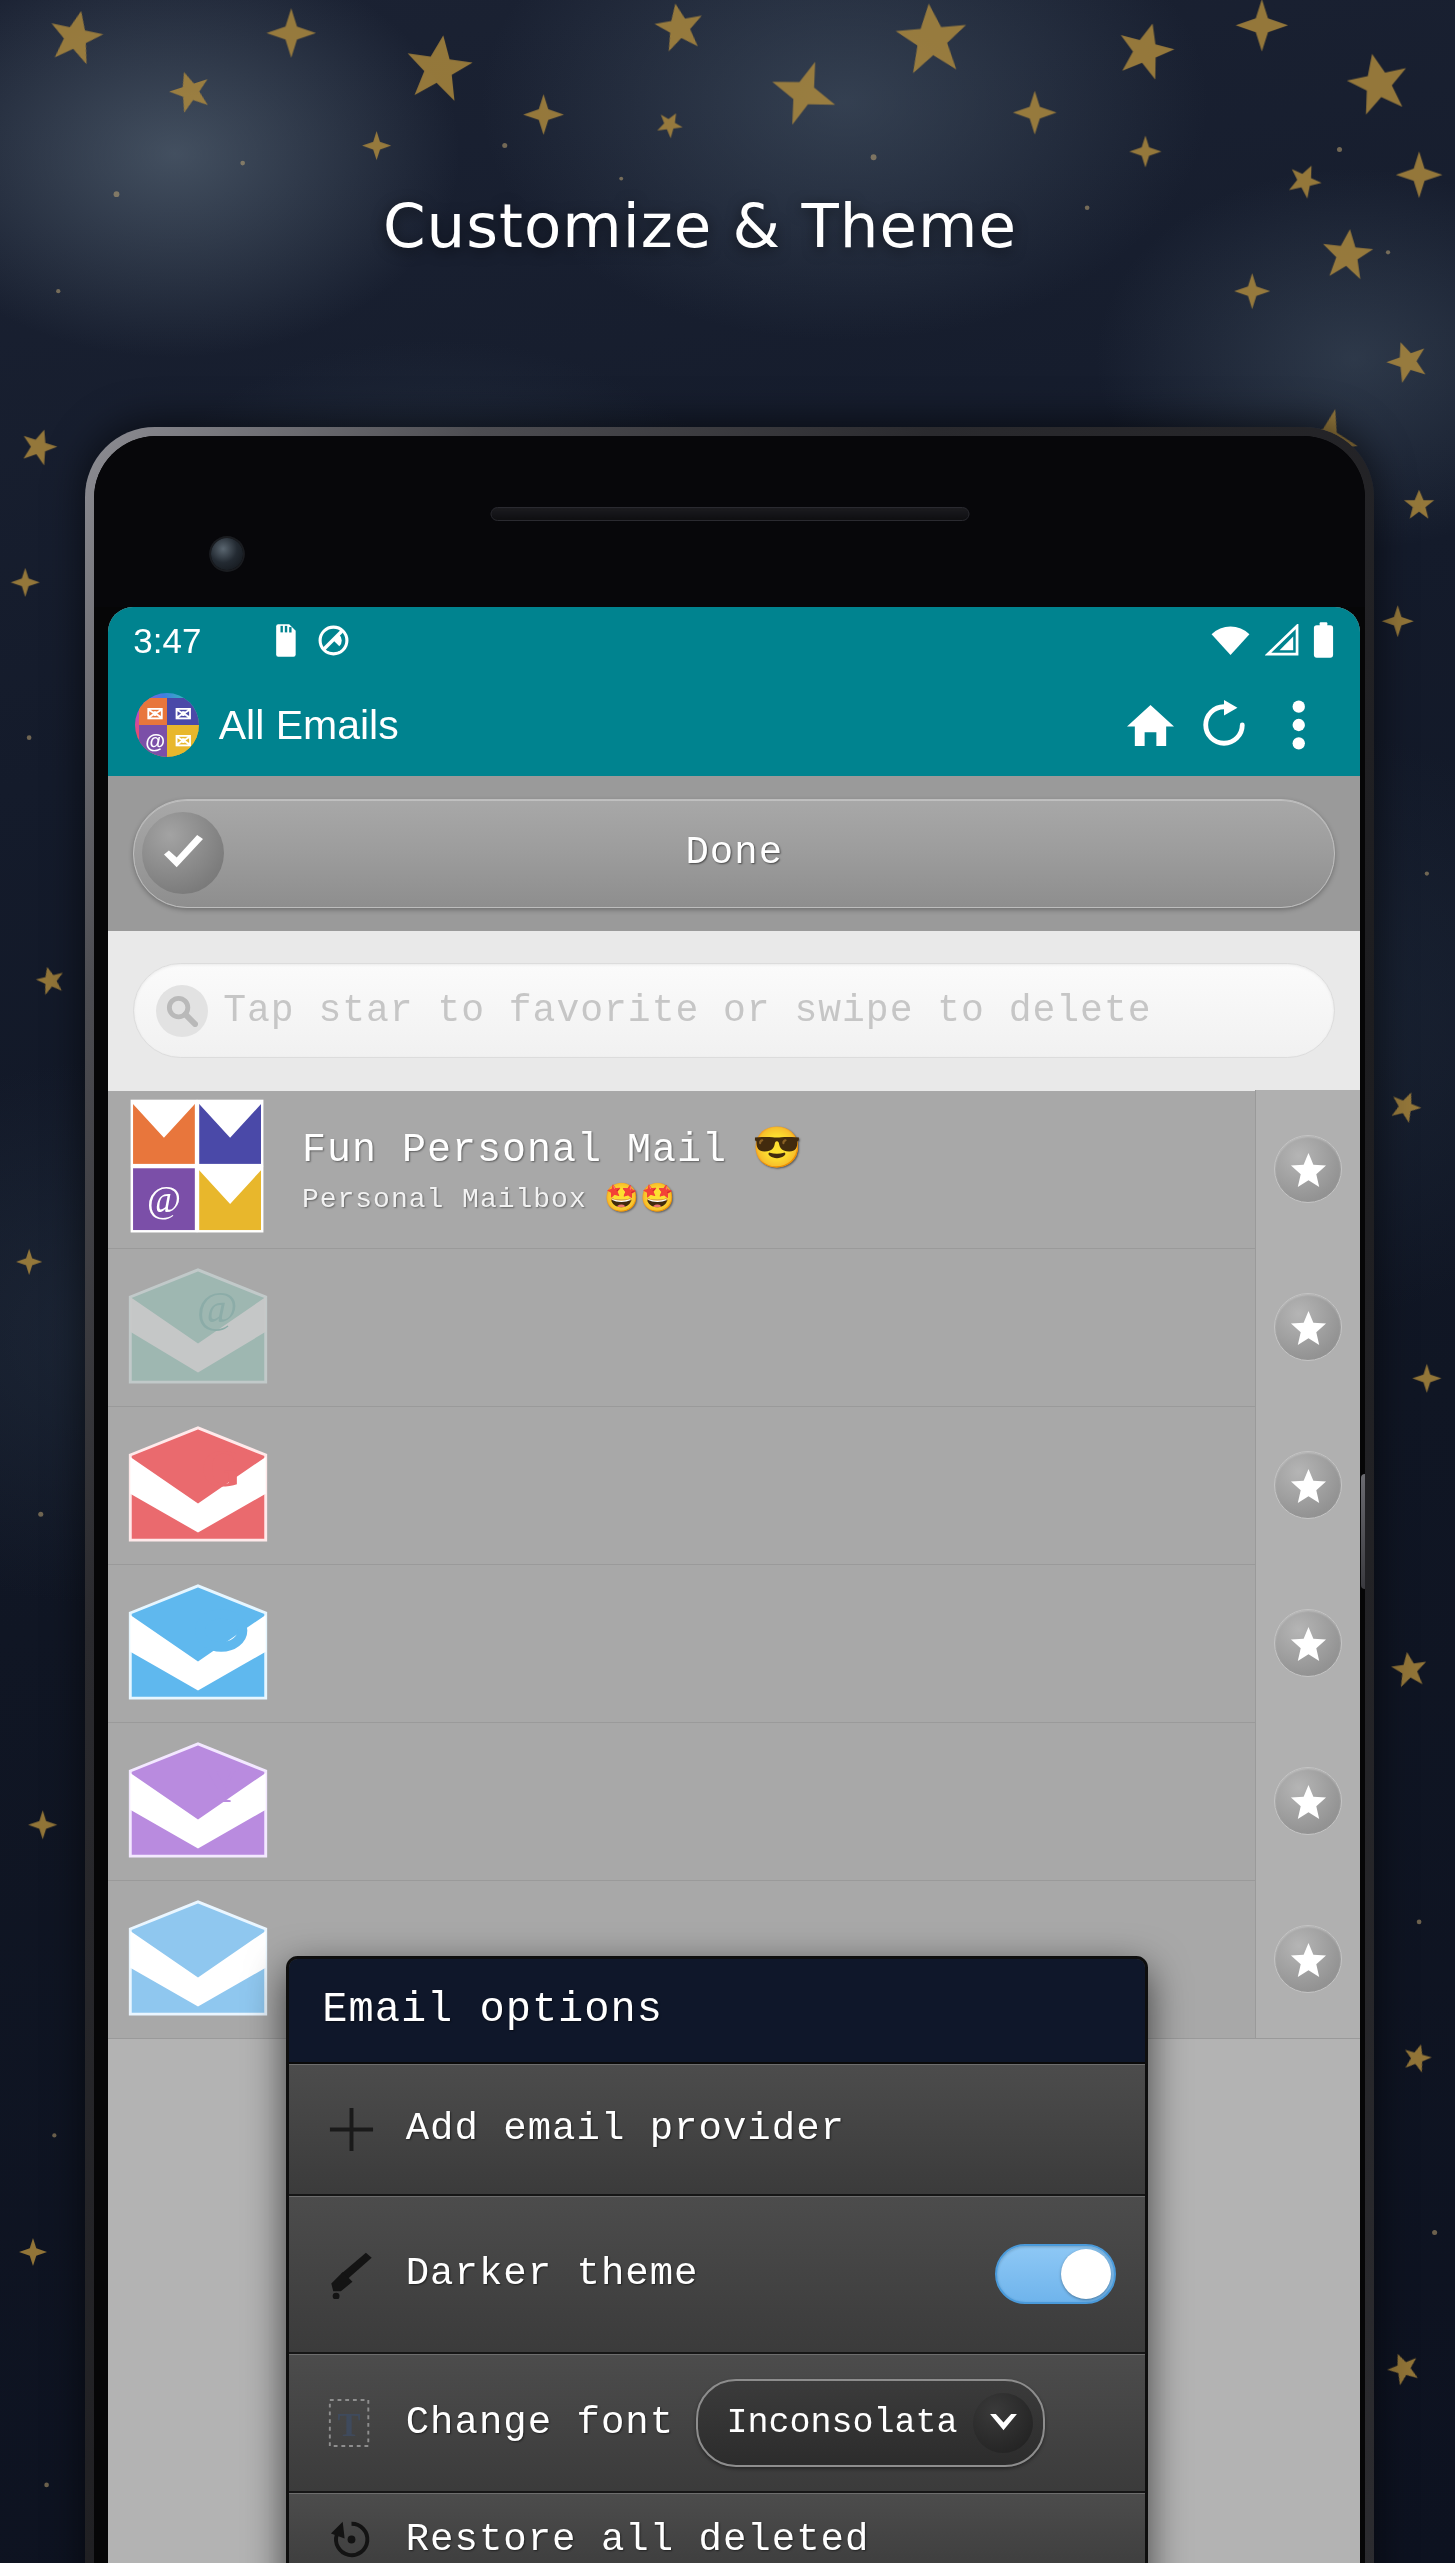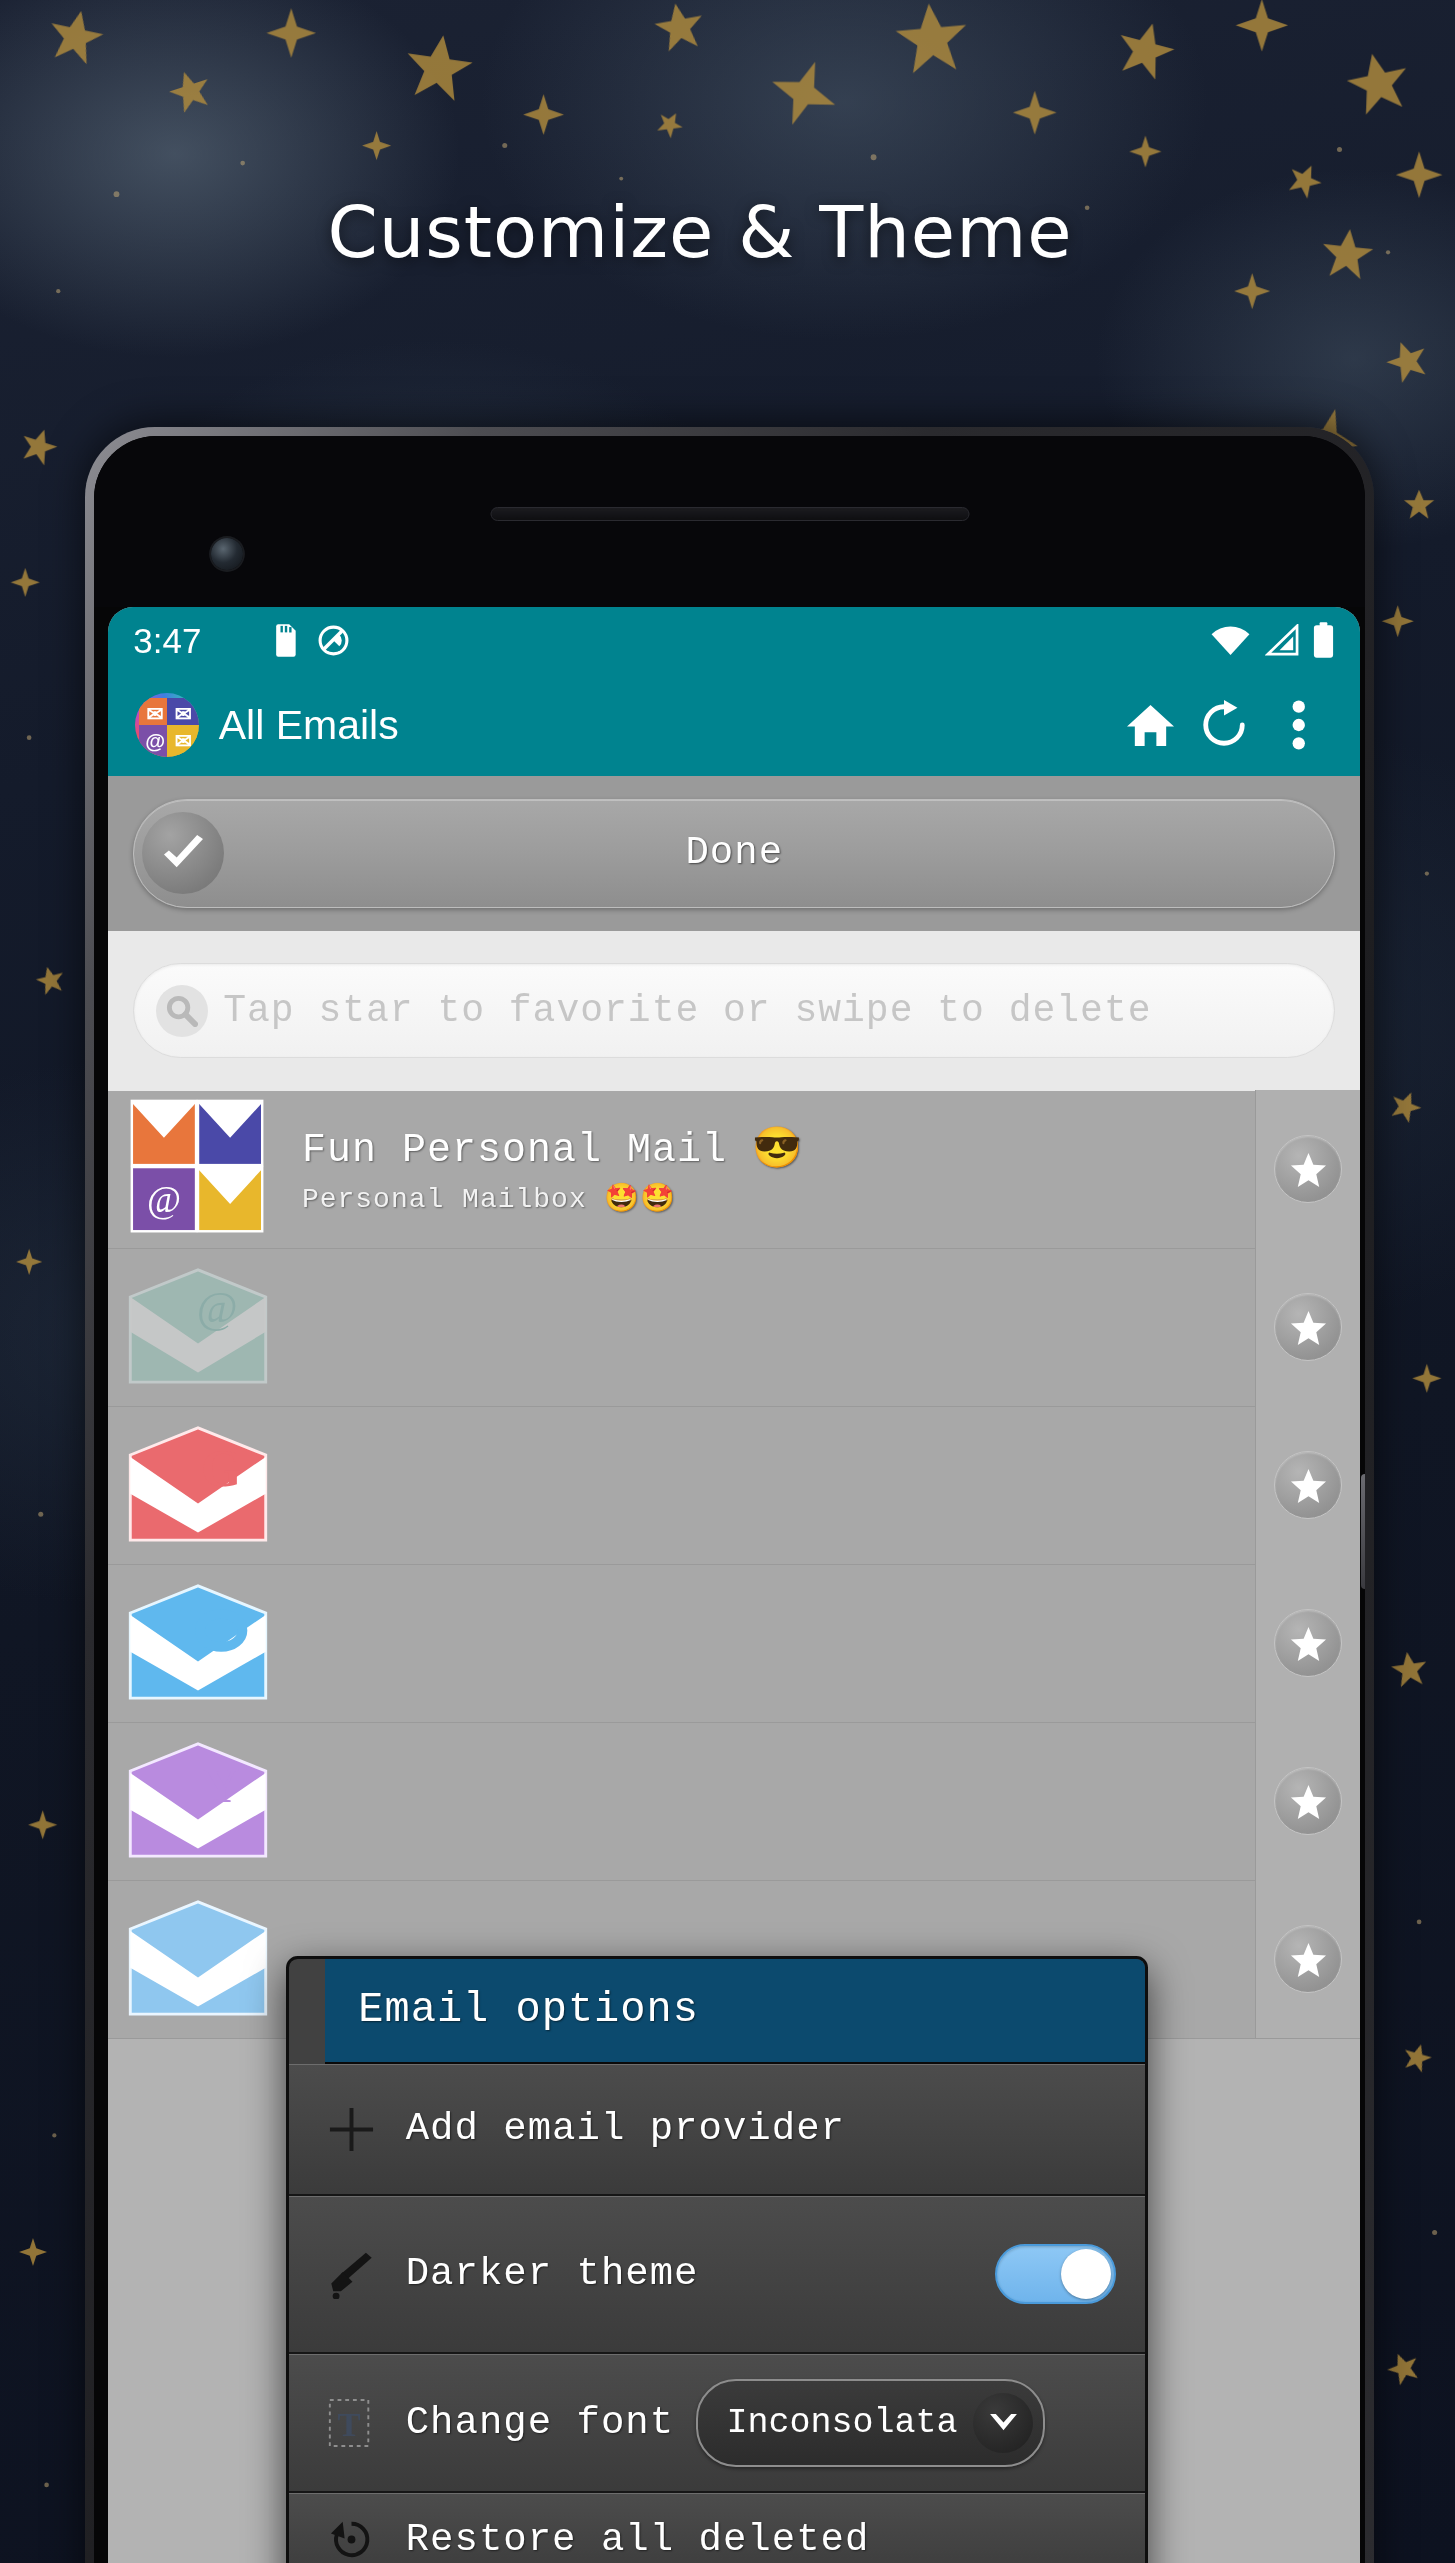--- a/index.html
+++ b/index.html
@@ -30,21 +30,21 @@
   #bg-stars { position: absolute; inset: 0; }
 
   
   #headline {
     position: absolute;
     top: 190px;
     left: 0;
     width: 1400px;
     text-align: center;
     color: #ffffff;
-    font-size: 72px;
+    font-size: 61px;
     font-weight: 400;
     letter-spacing: 1px;
     font-family: "DejaVu Sans", sans-serif;
     text-shadow: 0 2.9px 13.6px rgba(0,0,0,0.55);
     white-space: nowrap;
   }
 
   
   #phone {
     position: absolute;
@@ -297,25 +297,24 @@
     width: 862px;
     border-radius: 11.6px;
     background: #414141;
     border: 3.9px solid #0e0e0e;
     box-shadow: 0 13.6px 39px rgba(0,0,0,0.65);
     overflow: hidden;
     z-index: 40;
   }
   #dlg-header {
     height: 105px;
-    background: #0c4a6e;
+    background: #0f172a;
     display: flex; align-items: center;
     padding-left: 33px;
     border-bottom: 2.9px solid #0a0a0a;
-    margin-left: 36px;
   }
   #dlg-title {
     font-family: "Liberation Mono", monospace;
     font-size: 42px;
     color: #ffffff;
     letter-spacing: 1px;
     text-shadow: 1px 1px 1.9px rgba(0,0,0,0.5);
   }
   .dlg-item {
     display: flex;

